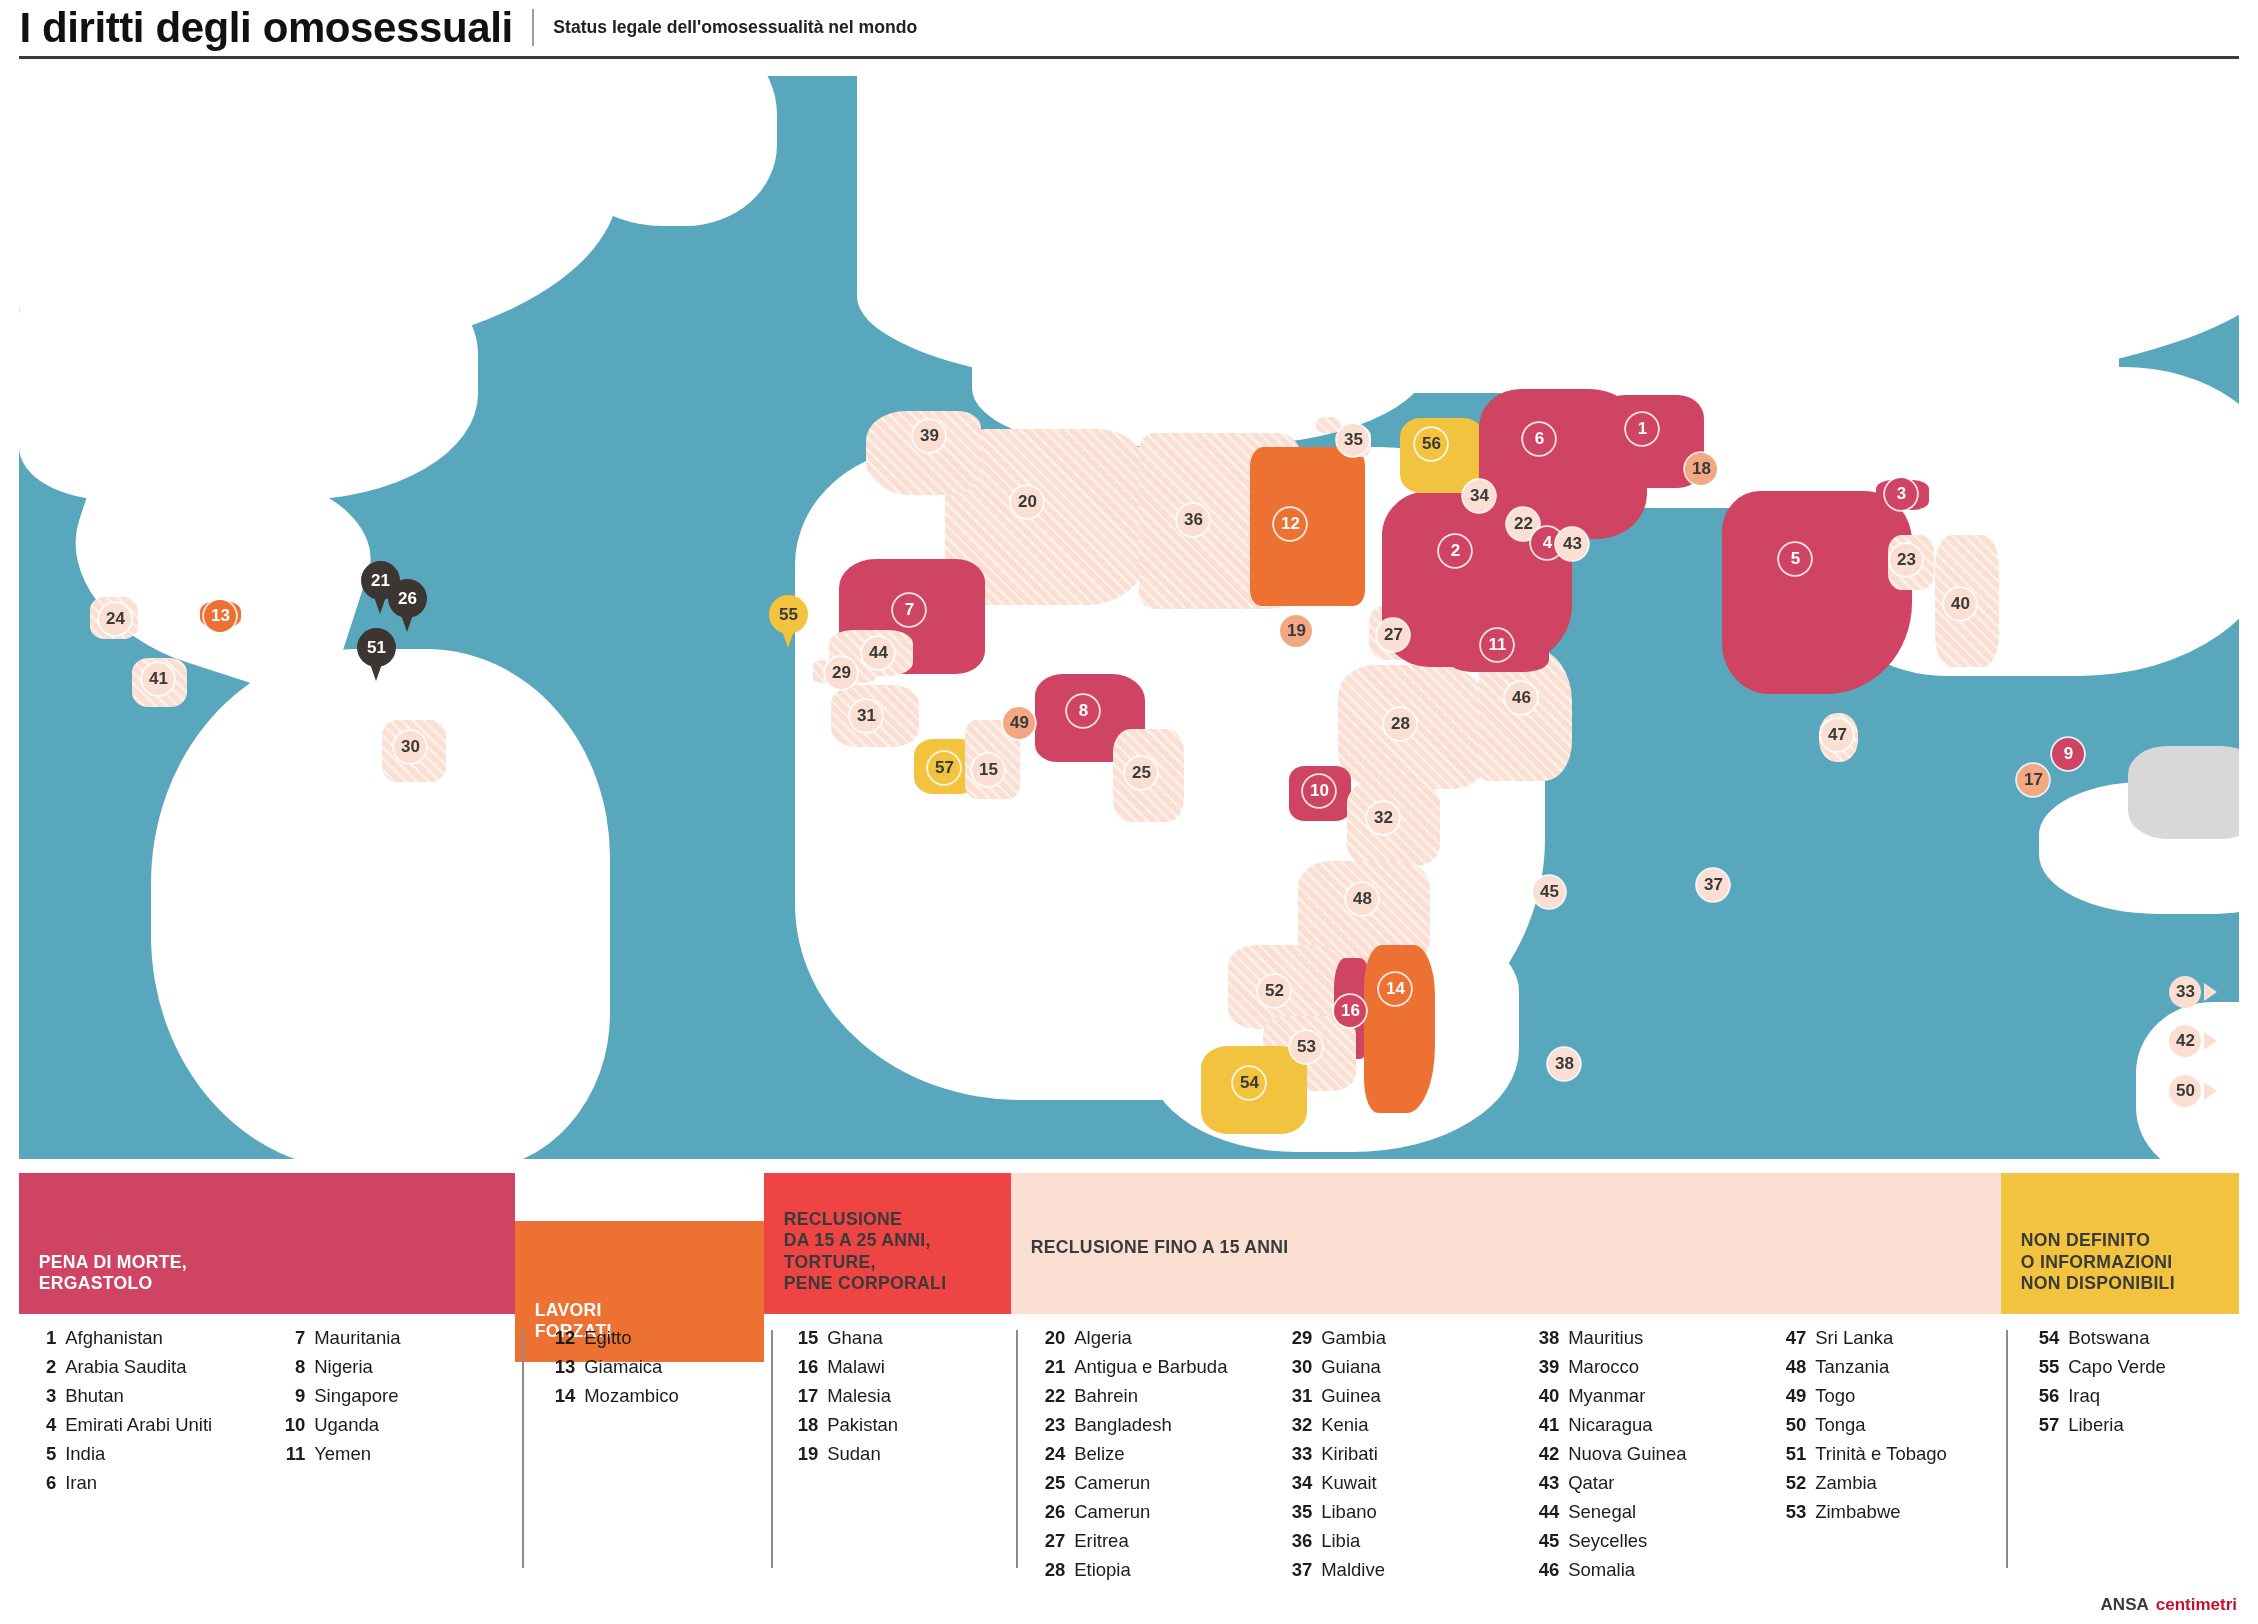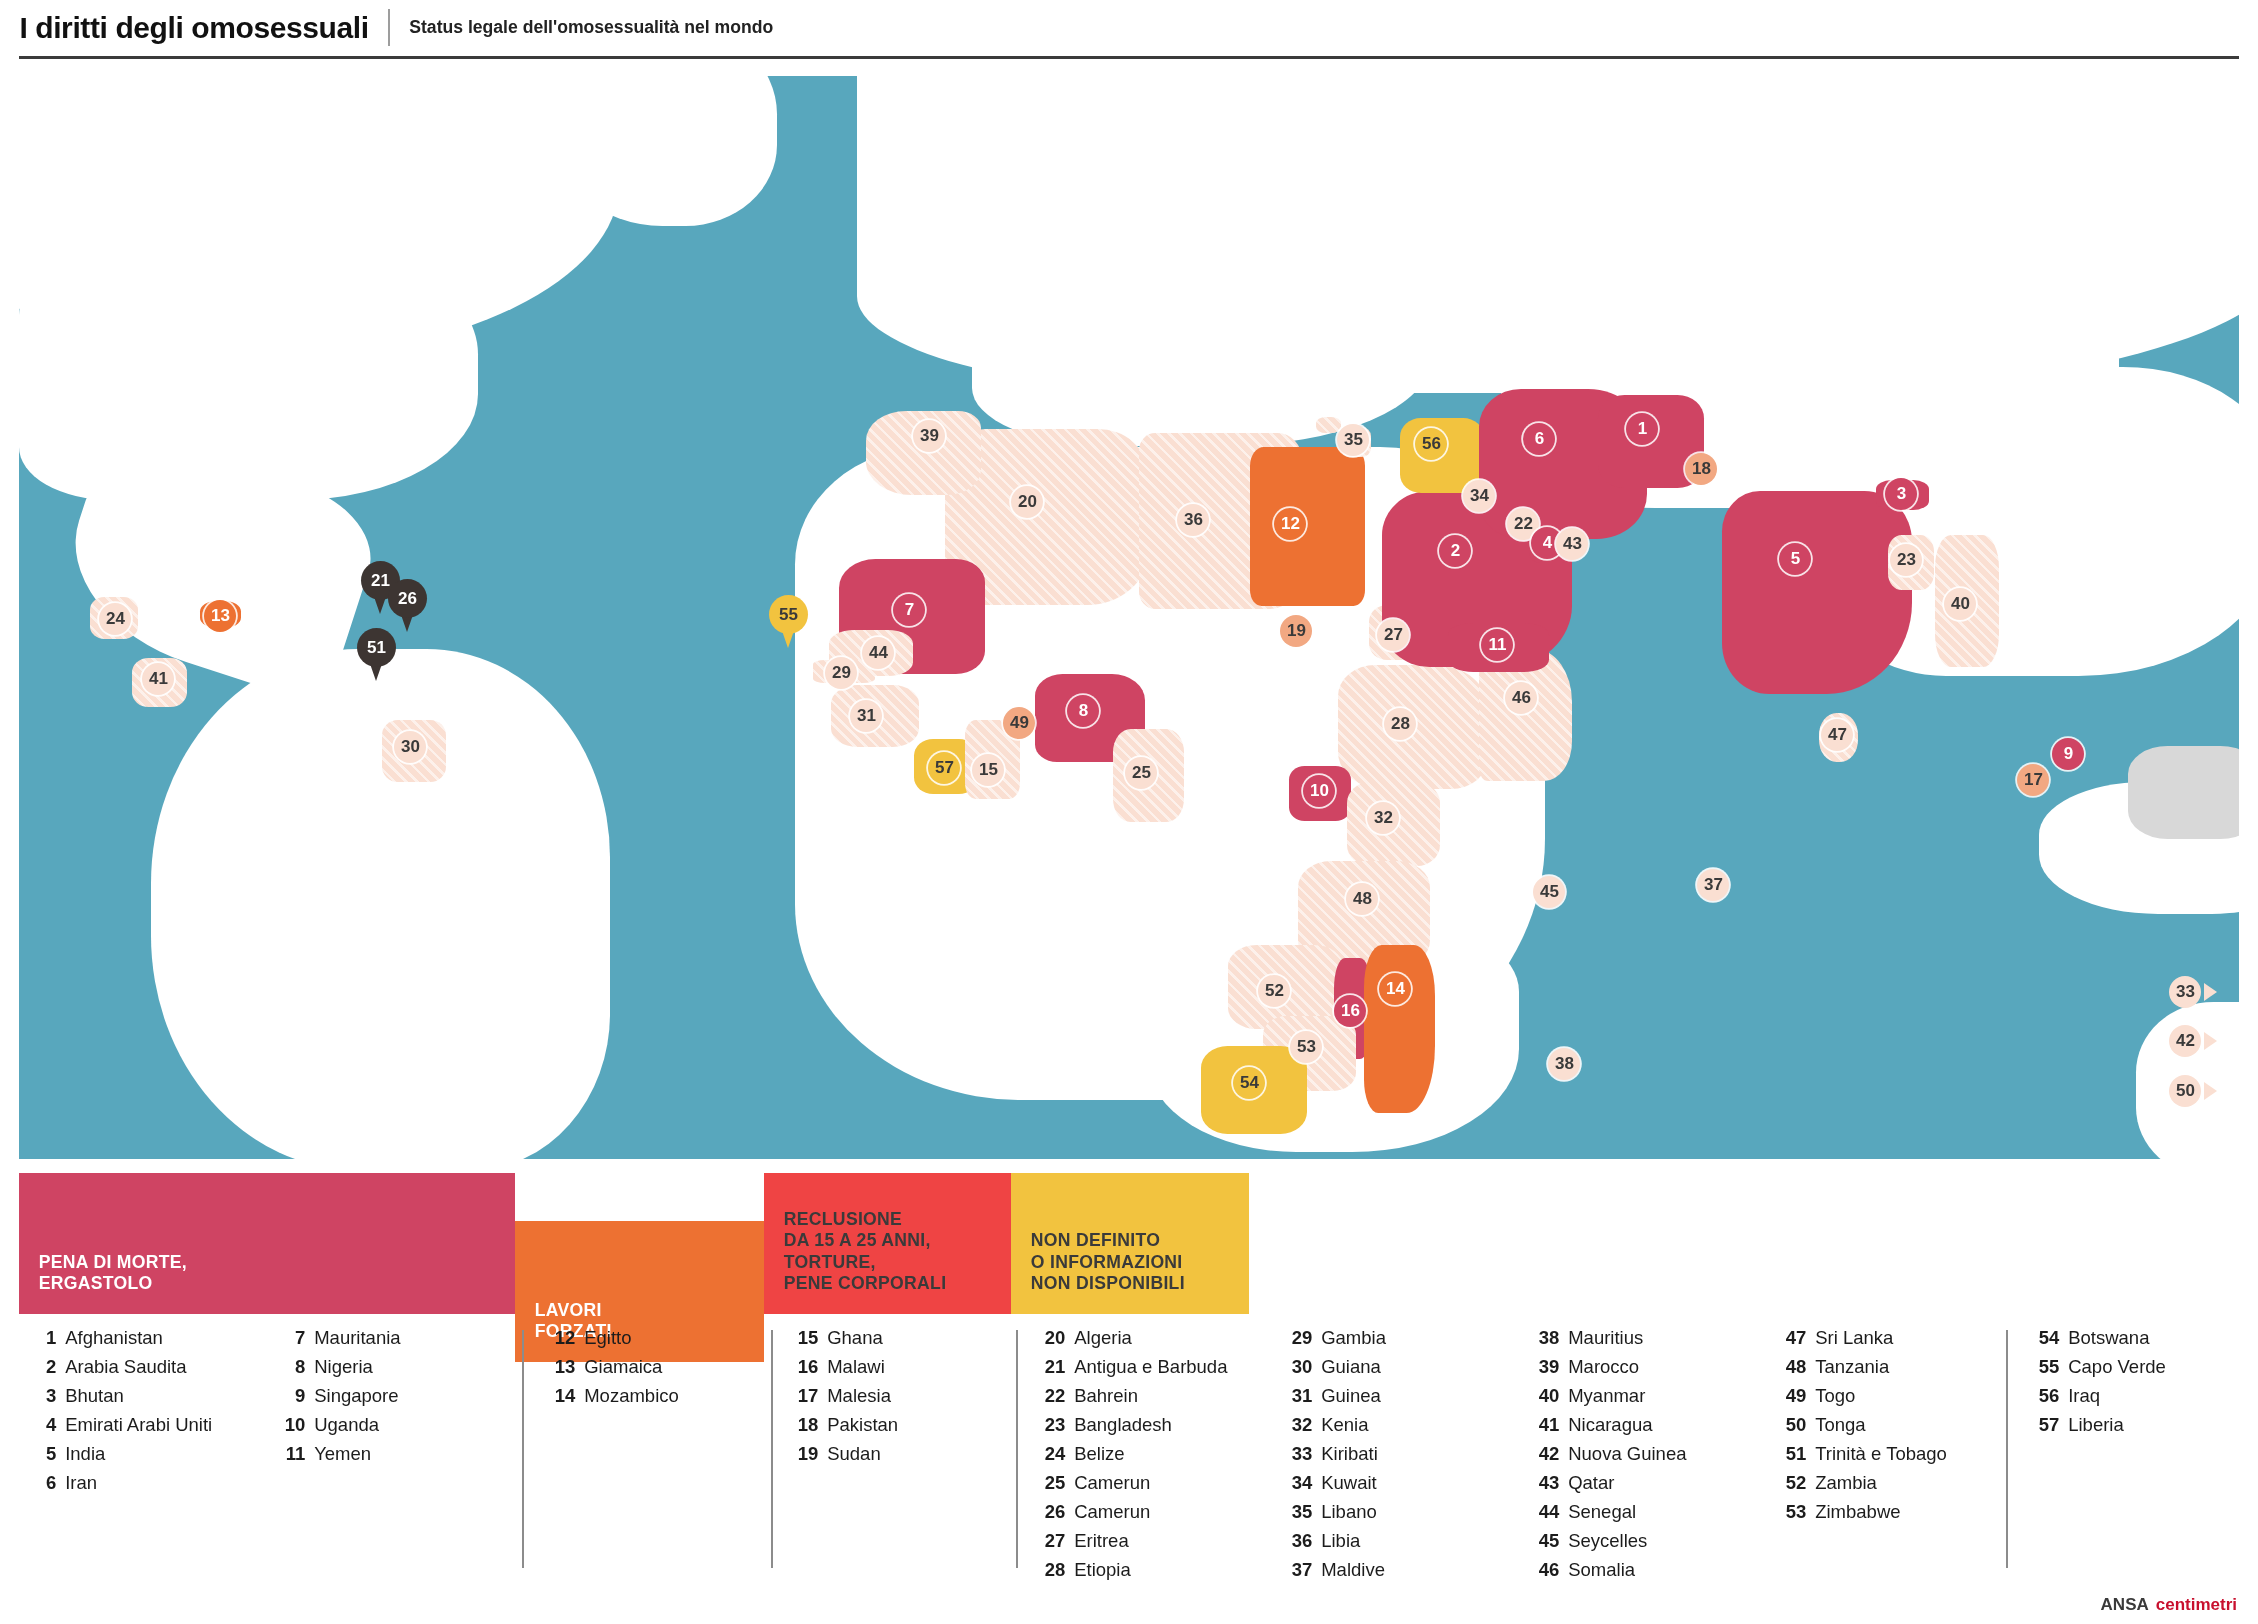--- a/index.html
+++ b/index.html
@@ -11,21 +11,21 @@
     overflow:hidden;
   }
   .page{position:relative;width:2258px;height:1624px;}
 
   
   .header{
     position:absolute;left:0;top:0;width:2258px;height:55px;
     display:flex;align-items:center;
   }
   .header-title{
-    font-size:30px;font-weight:bold;color:#111;letter-spacing:-0.4px;
+    font-size:42px;font-weight:bold;color:#111;letter-spacing:-0.4px;
     padding-left:19.4px;padding-right:19.4px;
   }
   .header-sep{
     width:1.8px;height:37px;background:#9d9d9d;
   }
   .header-sub{
     font-size:17.6px;font-weight:bold;color:#222;padding-left:19.4px;
   }
   .header-rule{
     position:absolute;left:19.4px;top:56px;width:2220px;height:2.6px;background:#3b3b3b;
@@ -309,20 +309,23 @@
   <div class="legend">
     <div class="legend-cell lg-death" style="width:496px;">
       <div class="lg-text">PENA DI MORTE,<br>ERGASTOLO</div>
     </div>
     <div class="legend-cell lg-forced" style="width:249px;margin-top:48px;">
       <div class="lg-text">LAVORI<br>FORZATI</div>
     </div>
     <div class="legend-cell lg-1525" style="width:247px;">
       <div class="lg-text">RECLUSIONE<br>DA 15 A 25 ANNI,<br>TORTURE,<br>PENE CORPORALI</div>
     </div>
+    <div class="legend-cell lg-upto15 hatch" style="width:990px;">
+      <div class="lg-text" style="bottom:auto;top:64px;">RECLUSIONE FINO A 15 ANNI</div>
+    </div>
     <div class="legend-cell lg-undef" style="width:238px;">
       <div class="lg-text">NON DEFINITO<br>O INFORMAZIONI<br>NON DISPONIBILI</div>
     </div>
   </div>
 
   <div class="index">
     <div class="vline" style="left:503px;"></div>
     <div class="vline" style="left:752px;"></div>
     <div class="vline" style="left:997px;"></div>
     <div class="vline" style="left:1987px;"></div>

